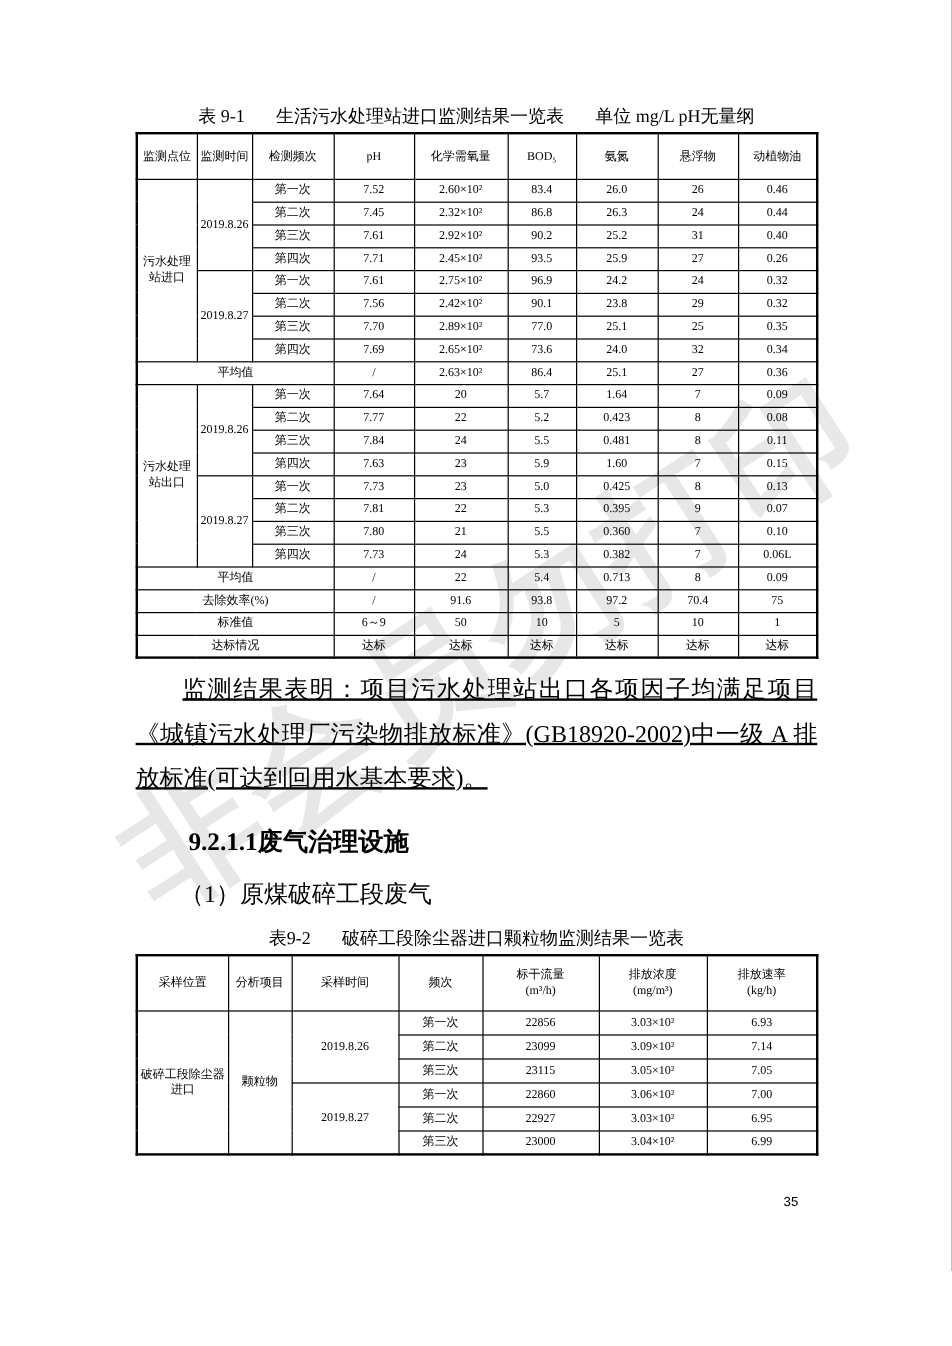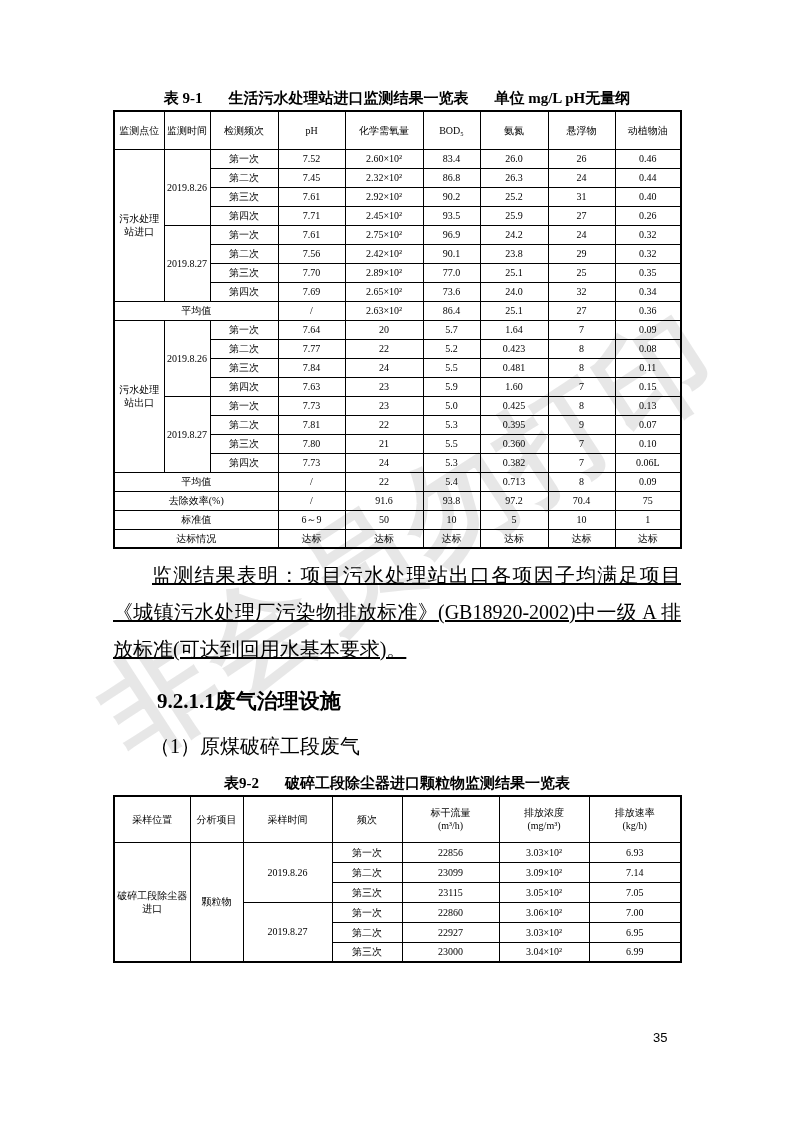--- a/index.html
+++ b/index.html
@@ -13,21 +13,21 @@
     position:absolute; top:460px; left:20px; width:780px;
     text-align:center; font-size:112px; font-weight:bold;
     letter-spacing:6px; white-space:nowrap;
     color:#000; opacity:0.09;
     transform:rotate(-33deg);
     pointer-events:none; user-select:none;
   }
   .content { position:absolute; left:113px; top:88px; width:568px; }
   .tbl-caption {
     display:flex; justify-content:center; align-items:baseline; gap:26px;
-    font-weight:bold; font-size:15px; line-height:20px; margin-bottom:2px;
+    font-weight:normal; font-size:15px; line-height:20px; margin-bottom:2px;
     white-space:nowrap;
   }
   table.data {
     border-collapse:collapse; width:568px; table-layout:fixed;
     font-size:10px; text-align:center; border:2px solid #000;
   }
   table.data td, table.data th {
     border:1px solid #000; padding:0 2px; font-weight:normal;
     line-height:1.3; word-break:break-all; vertical-align:middle;
   }
@@ -38,21 +38,21 @@
   .unit-line { display:block; }
   .p1 {
     font-size:20px; line-height:37px; margin:8px 0 0 0;
     text-indent:39px; text-align:justify;text-decoration:underline;
   }
   .h1 { font-size:21px; font-weight:bold; margin:18px 0 0 44px; line-height:30px; }
   .subline1 { font-size:20px; margin:16px 0 0 37px; line-height:28px; }
   .subline2 { font-size:20px; margin:15px 0 0 35px; line-height:28px; }
   .cap2 { margin-top:13px; }
   .page-number {
-    position:absolute; left:653px; top:1030px; font-size:13px;
+    position:absolute; left:653px; top:996px; font-size:11px;
     font-family:"Liberation Sans","DejaVu Sans",sans-serif;
   }
 </style>
 </head>
 <body>
 
 <div class="page">
 
   <div class="watermark">非会员勿打印</div>
 

